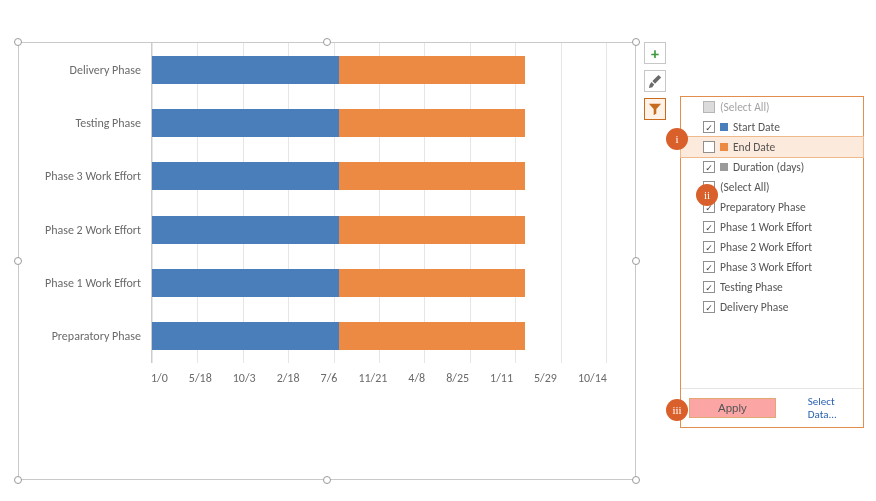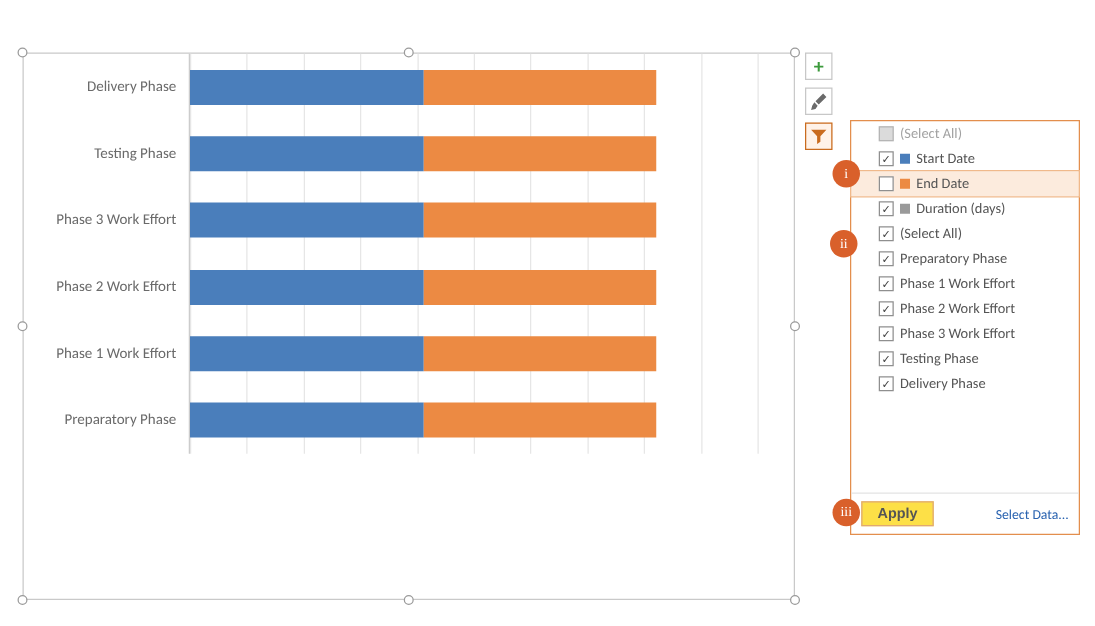--- a/index.html
+++ b/index.html
@@ -190,25 +190,24 @@
   .cb.tri { background: #bfbfbf; border-color: #7a7a7a; }
   .chip { width: 8px; height: 8px; flex: 0 0 auto; }
   .panel-footer {
     position: absolute; left: 0; right: 0; bottom: 0;
     border-top: 1px solid #e4e4e4;
     display: flex; align-items: center; justify-content: space-between;
     padding: 6px 8px;
   }
   .apply-btn {
     border: 1px solid #e0a874;
-    background: #fde047;
-    padding: 3px 12px;
+    background: #fca5a5;
+    padding: 3px 28px;
     font-size: 11.5px;
     color: #555;
-    font-weight: bold;
   }
   .link { color: #2a63b0; cursor: pointer; font-size: 11px; margin-left: 32px; }
 
   
   .badge {
     position: absolute;
     width: 22px; height: 22px;
     border-radius: 50%;
     background: #d9602b;
     color: #fff;
@@ -277,20 +276,33 @@
           <div class="seg seg-end" style="left:41%;width:41%"></div>
         </div>
         <div class="bar-row">
           <div class="seg seg-start" style="left:0;width:41%"></div>
           <div class="seg seg-end" style="left:41%;width:41%"></div>
         </div>
       </div>
     </div>
   </div>
 
+  <div class="xlabels">
+    <span>1/0</span>
+    <span>5/18</span>
+    <span>10/3</span>
+    <span>2/18</span>
+    <span>7/6</span>
+    <span>11/21</span>
+    <span>4/8</span>
+    <span>8/25</span>
+    <span>1/11</span>
+    <span>5/29</span>
+    <span>10/14</span>
+  </div>
 
 </div>
 
 <div class="side-btns">
   <div class="side-btn">
     <span class="plus">+</span>
   </div>
   <div class="side-btn brush">
     <svg width="14" height="14" viewBox="0 0 16 16">
         <path d="M12 1l3 3-7 7-3-3 7-7zM4 9l3 3-2 3-4 1 1-4 2-3z" fill="#6a6a6a"></path>
@@ -354,14 +366,14 @@
     <span>Delivery Phase</span>
   </div>
 
   <div class="panel-footer">
     <button class="apply-btn">Apply</button>
     <span class="link">Select Data...</span>
   </div>
 </div>
 
 <div class="badge" style="left:666px; top:128px">i</div>
-<div class="badge" style="left:664px; top:184px">ii</div>
+<div class="badge" style="left:696px; top:184px">ii</div>
 <div class="badge" style="left:666px; top:399px">iii</div>
 
 </body></html>

